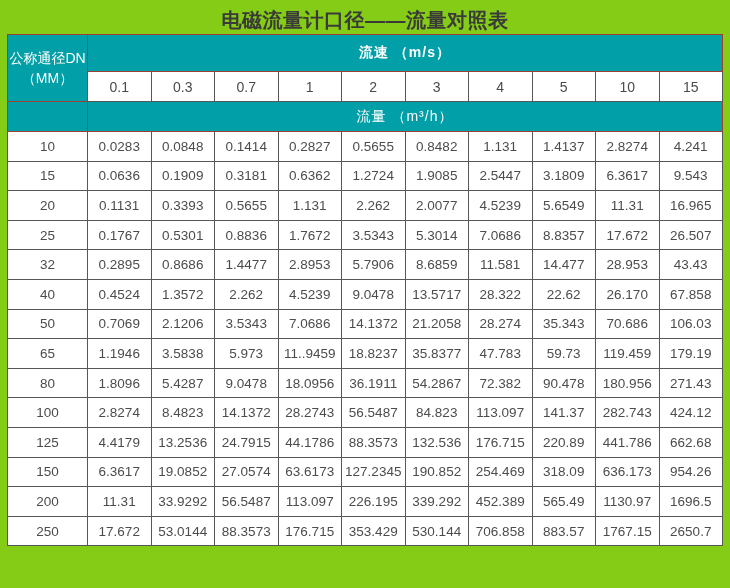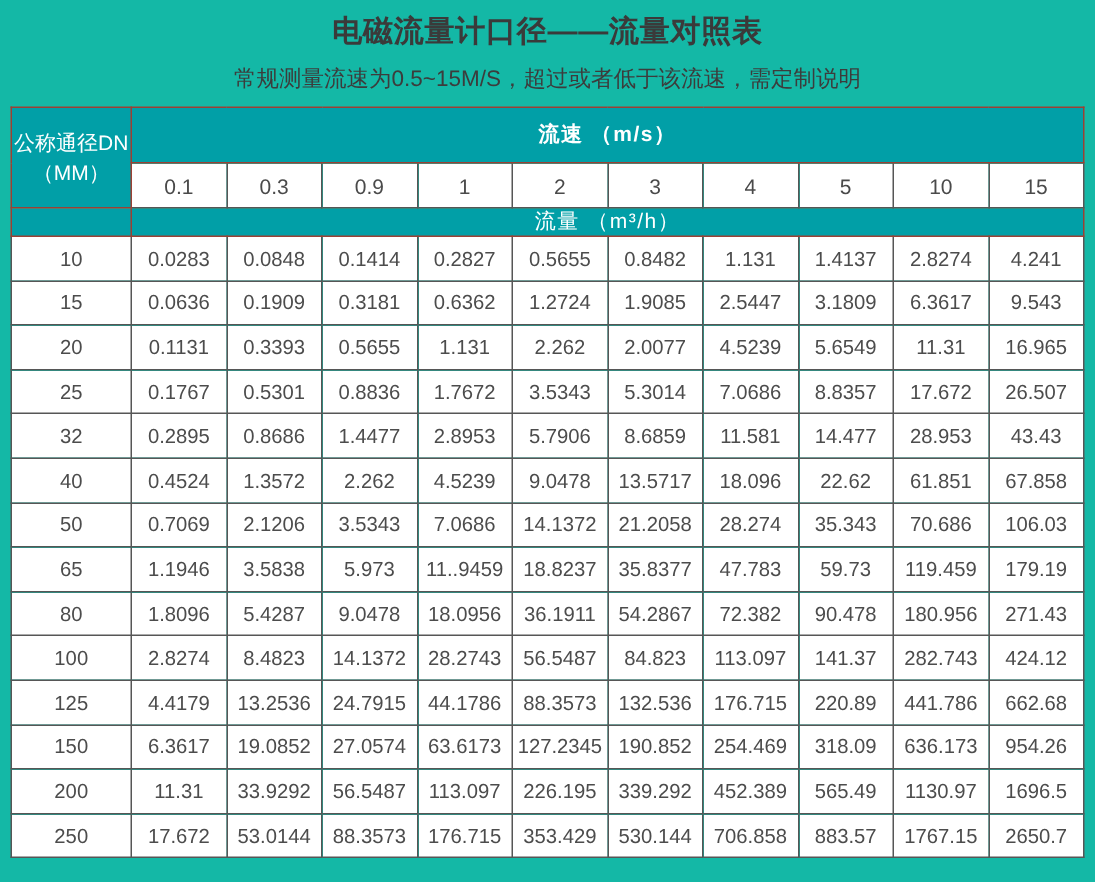--- a/index.html
+++ b/index.html
@@ -4,21 +4,21 @@
 <style>
   * { margin: 0; padding: 0; box-sizing: border-box; }
   html, body {
     width: 730px;
     background: #ffffff;
     font-family: "Liberation Sans", "DejaVu Sans", sans-serif;
   }
   .page {
     width: 730px;
     height: 588px;
-    background: #14b8a6;
+    background: #84cc16;
     overflow: hidden;
   }
   .page-title {
     text-align: center;
     font-size: 20px;
     font-weight: bold;
     color: #3a3a3a;
     padding-top: 7px;
     letter-spacing: 0.5px;
   }
@@ -53,21 +53,21 @@
     white-space: pre-line;
     line-height: 1.45;
     font-size: 14px;
   }
   .flow-table .group-head {
     height: 37px;
     letter-spacing: 1px;
     font-weight: bold;
   }
   .flow-table .flow-head-row th {
-    height: 19px;
+    height: 30px;
     letter-spacing: 1px;
   }
   .flow-table .vel {
     background: #ffffff;
     color: #4a4a4a;
     font-weight: normal;
     font-size: 14px;
     height: 30px;
   }
   .flow-table tbody td {
@@ -76,21 +76,20 @@
     font-size: 13.5px;
     height: 29.6px;
     padding: 0 1px;
   }
 </style>
 </head>
 <body>
 
 <div class="page">
   <div class="page-title">电磁流量计口径——流量对照表</div>
-  <div class="page-subtitle">常规测量流速为0.5~15M/S，超过或者低于该流速，需定制说明</div>
 
   <table class="flow-table">
     <colgroup>
       <col style="width:80px">
       <col>
         <col>
         <col>
         <col>
         <col>
         <col>
@@ -101,21 +100,21 @@
     </colgroup>
     <thead>
       <tr>
         <th class="teal corner" rowspan="2">公称通径DN
 （MM）</th>
         <th class="teal group-head" colspan="10">流速 （m/s）</th>
       </tr>
       <tr>
           <th class="vel">0.1</th>
           <th class="vel">0.3</th>
-          <th class="vel">0.9</th>
+          <th class="vel">0.7</th>
           <th class="vel">1</th>
           <th class="vel">2</th>
           <th class="vel">3</th>
           <th class="vel">4</th>
           <th class="vel">5</th>
           <th class="vel">10</th>
           <th class="vel">15</th>
         </tr>
       <tr class="flow-head-row">
         <th class="teal"></th>
@@ -189,23 +188,23 @@
           <td>43.43</td>
         </tr>
         <tr>
           <td>40</td>
           <td>0.4524</td>
           <td>1.3572</td>
           <td>2.262</td>
           <td>4.5239</td>
           <td>9.0478</td>
           <td>13.5717</td>
-          <td>18.096</td>
+          <td>28.322</td>
           <td>22.62</td>
-          <td>61.851</td>
+          <td>26.170</td>
           <td>67.858</td>
         </tr>
         <tr>
           <td>50</td>
           <td>0.7069</td>
           <td>2.1206</td>
           <td>3.5343</td>
           <td>7.0686</td>
           <td>14.1372</td>
           <td>21.2058</td>

